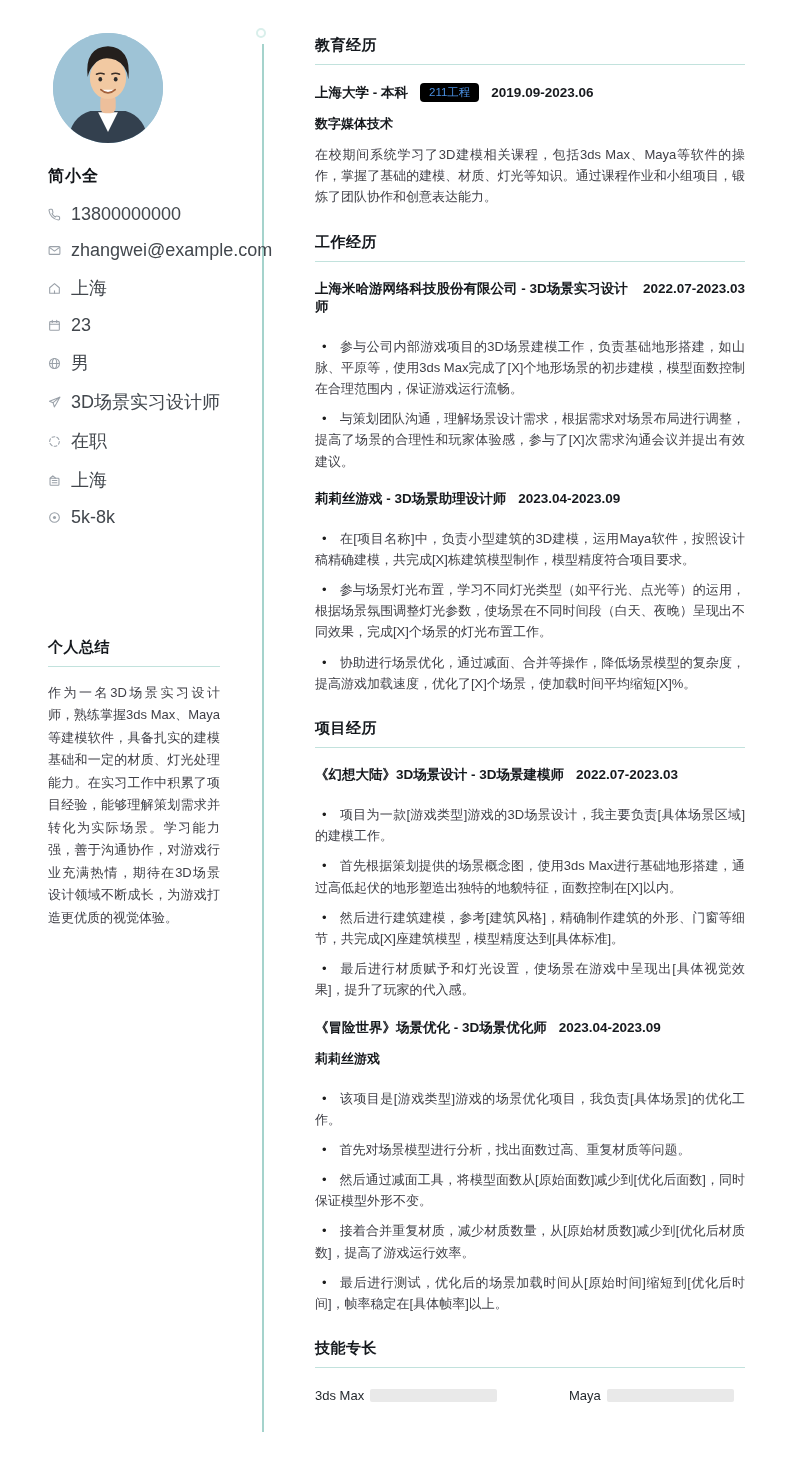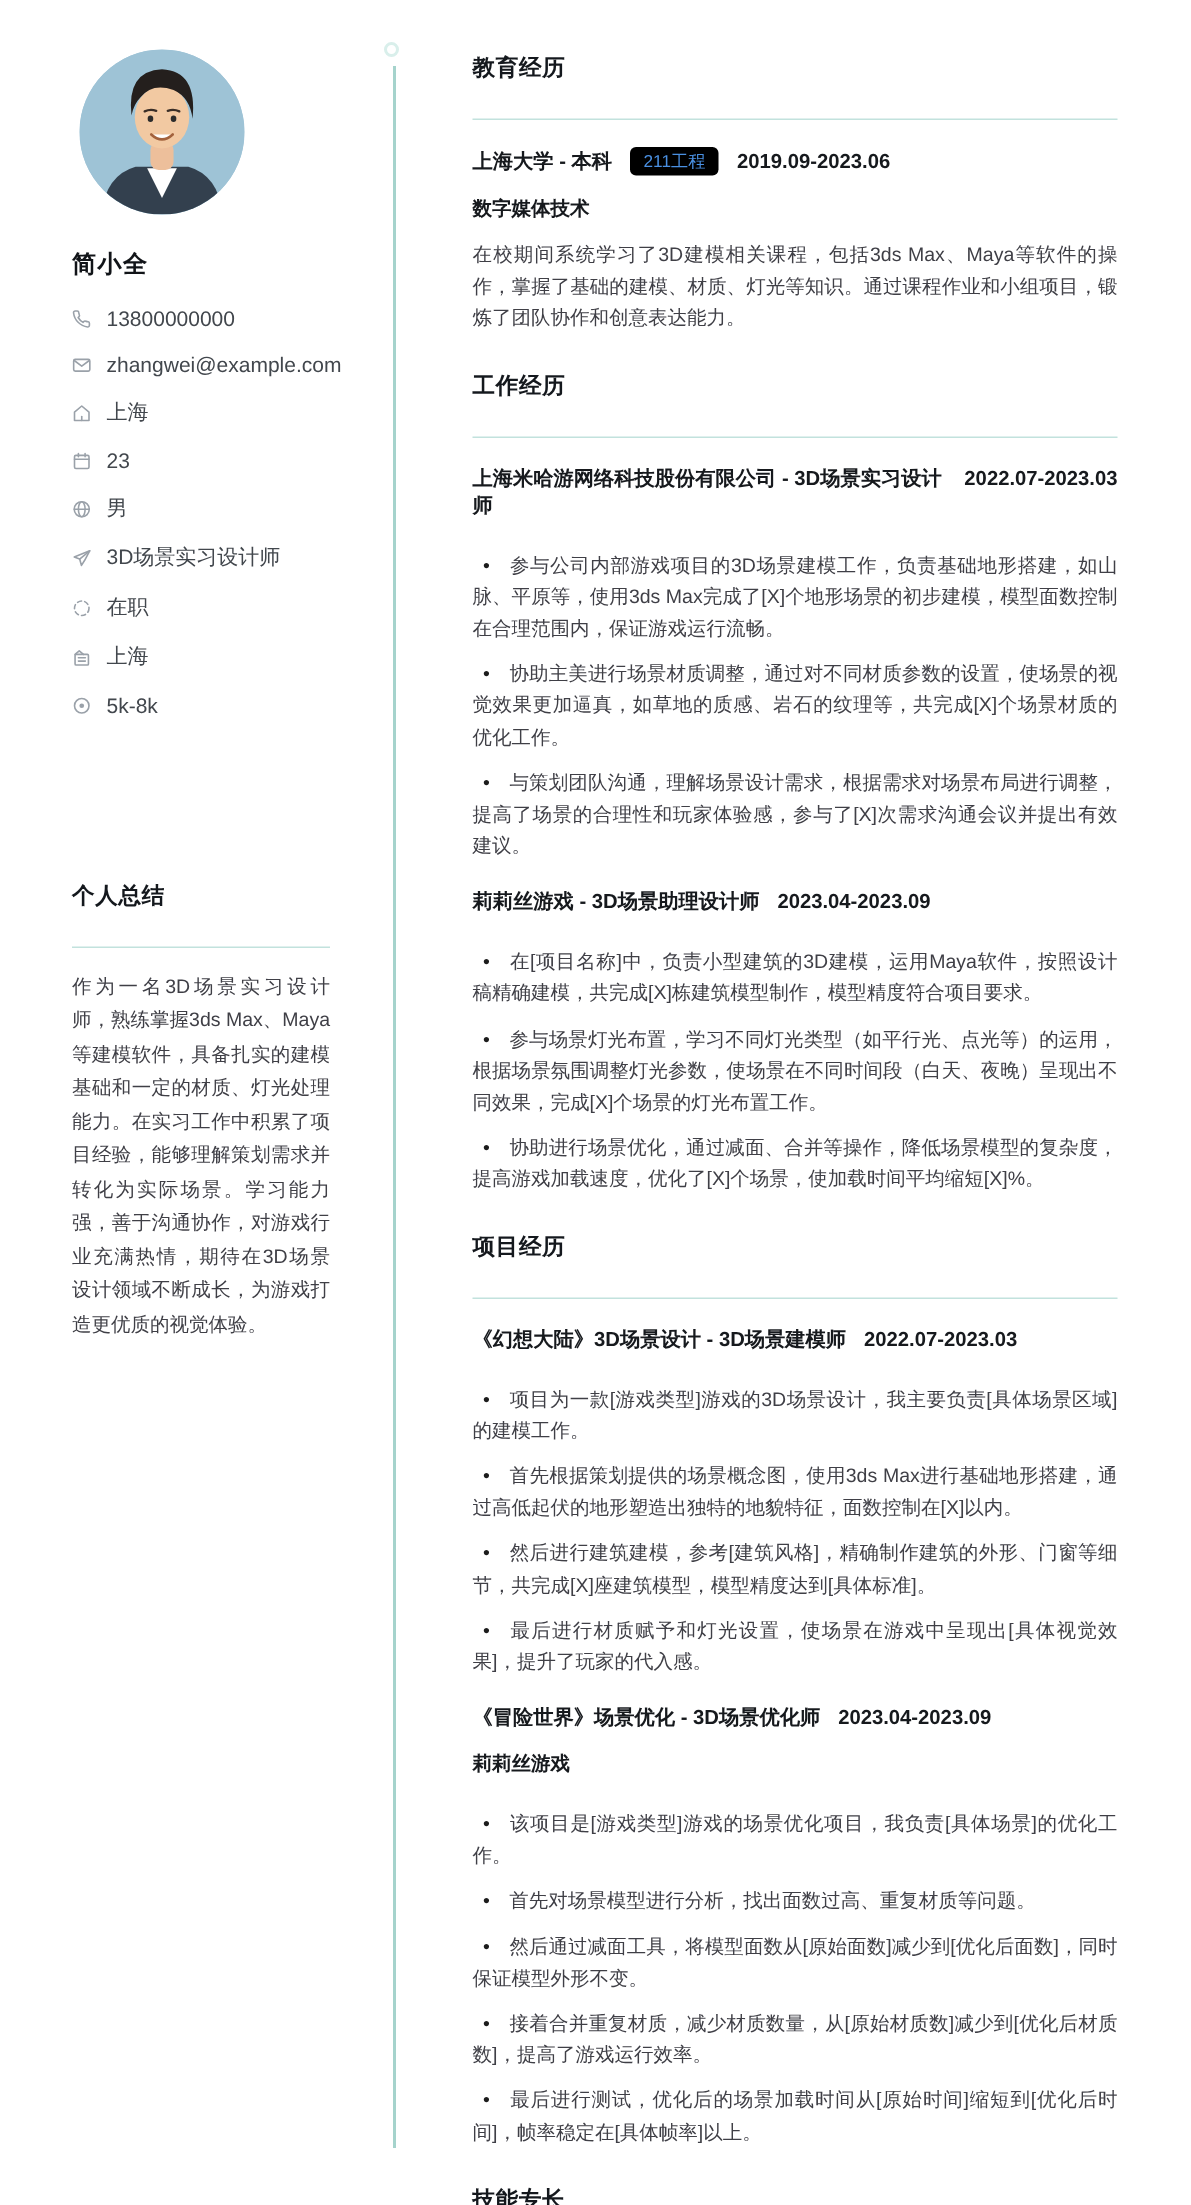--- a/index.html
+++ b/index.html
@@ -11,29 +11,29 @@
   .sidebar { position:absolute; left:48px; top:33px; width:172px; }
   .main    { position:absolute; left:315px; top:36px; width:430px; }
   .divider-line { position:absolute; left:262px; top:44px; width:2px; height:1388px; background:#a5d3cc; }
   .divider-dot  { position:absolute; left:256px; top:28px; width:10px; height:10px; border:2px solid #d9efeb; border-radius:50%; background:#fff; }
 
   
   .avatar { width:110px; height:110px; border-radius:50%; overflow:hidden; margin-left:5px; background:#9ec3d6; }
   .avatar svg { display:block; width:100%; height:100%; }
   .name { margin-top:23px; font-size:16px; font-weight:700; color:#111418; letter-spacing:1px; }
   .contacts { margin-top:17px; }
-  .contact-item { display:flex; align-items:center; gap:10px; margin-bottom:15px; font-size:14px; color:#42474d; }
+  .contact-item { display:flex; align-items:center; gap:10px; margin-bottom:15px; font-size:18px; color:#42474d; }
   .cicon { flex:none; width:13px; height:13px; }
   .cicon svg { display:block; width:13px; height:13px; stroke:#9aa1a9; fill:none; stroke-width:1.15; stroke-linecap:round; stroke-linejoin:round; }
 
   .summary { margin-top:110px; }
   .summary-text { margin-top:15px; font-size:13px; line-height:1.73; color:#3f3f46; text-align:justify; }
 
   
-  .sec-title { font-size:15px; font-weight:700; color:#14181d; padding-bottom:24px; border-bottom:1px solid #c2e2dd; letter-spacing:0.5px; }
+  .sec-title { font-size:15px; font-weight:700; color:#14181d; padding-bottom:9px; border-bottom:1px solid #c2e2dd; letter-spacing:0.5px; }
 
   
   .entry-head { display:flex; justify-content:flex-start; align-items:baseline; margin-top:18px; }
   .entry-title { font-size:13.5px; font-weight:700; color:#16191d; display:flex; align-items:center; }
   .entry-date  { font-size:13.5px; font-weight:700; color:#16191d; white-space:nowrap; margin-left:12px; }
   .badge { display:inline-block; margin-left:12px; font-size:11.5px; font-weight:400; color:#4a90e2; background:#000000; padding:2px 9px; border-radius:4px; }
   .sub-bold { margin-top:13px; font-size:13px; font-weight:700; color:#16191d; }
   .desc { margin-top:11px; font-size:13px; line-height:1.63; text-align:justify; color:#3f3f46; }
   .bullets { margin-top:20px; }
   .bullet { margin-top:9px; font-size:13px; line-height:1.63; text-align:justify; color:#3f3f46; }
@@ -184,21 +184,20 @@
   <div class="section">
     <div class="sec-title">工作经历</div>
 
     <div>
       <div class="entry-head">
         <span class="entry-title">上海米哈游网络科技股份有限公司 - 3D场景实习设计师</span>
         <span class="entry-date">2022.07-2023.03</span>
       </div>
       <div class="bullets">
         <p class="bullet">参与公司内部游戏项目的3D场景建模工作，负责基础地形搭建，如山脉、平原等，使用3ds Max完成了[X]个地形场景的初步建模，模型面数控制在合理范围内，保证游戏运行流畅。</p>
-        <p class="bullet">协助主美进行场景材质调整，通过对不同材质参数的设置，使场景的视觉效果更加逼真，如草地的质感、岩石的纹理等，共完成[X]个场景材质的优化工作。</p>
         <p class="bullet">与策划团队沟通，理解场景设计需求，根据需求对场景布局进行调整，提高了场景的合理性和玩家体验感，参与了[X]次需求沟通会议并提出有效建议。</p>
       </div>
     </div>
 
     <div>
       <div class="entry-head">
         <span class="entry-title">莉莉丝游戏 - 3D场景助理设计师</span>
         <span class="entry-date">2023.04-2023.09</span>
       </div>
       <div class="bullets">

